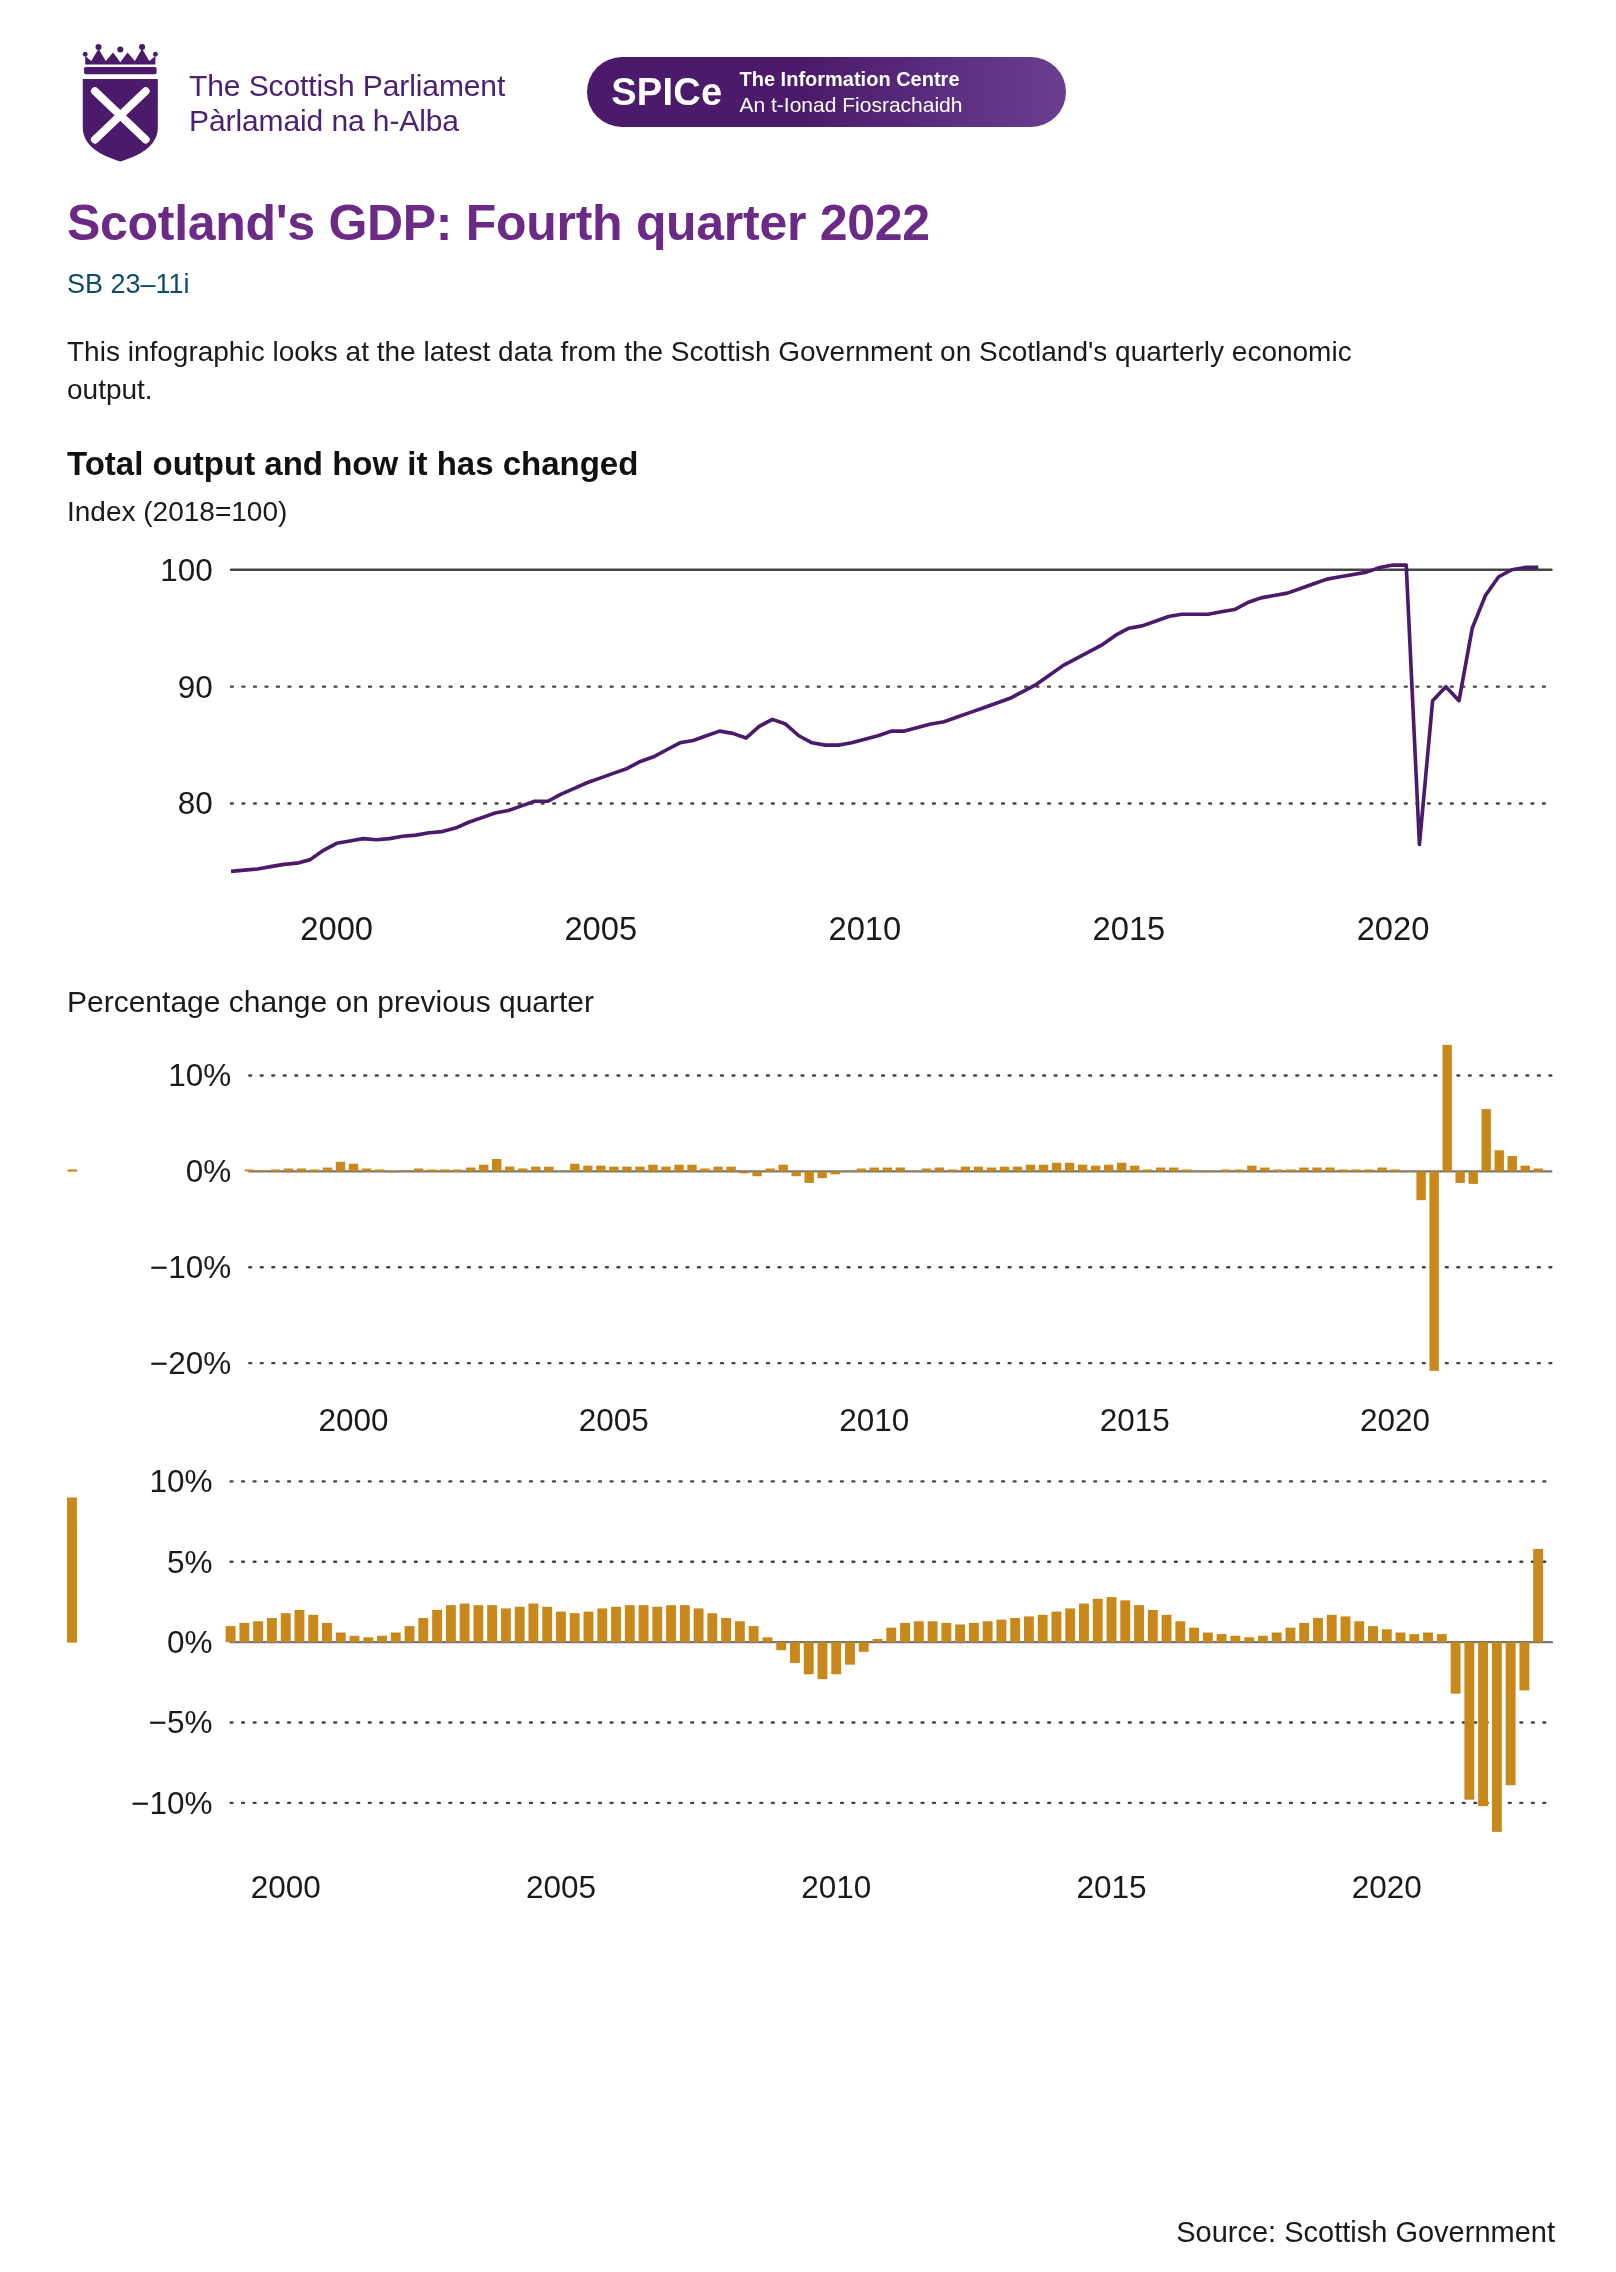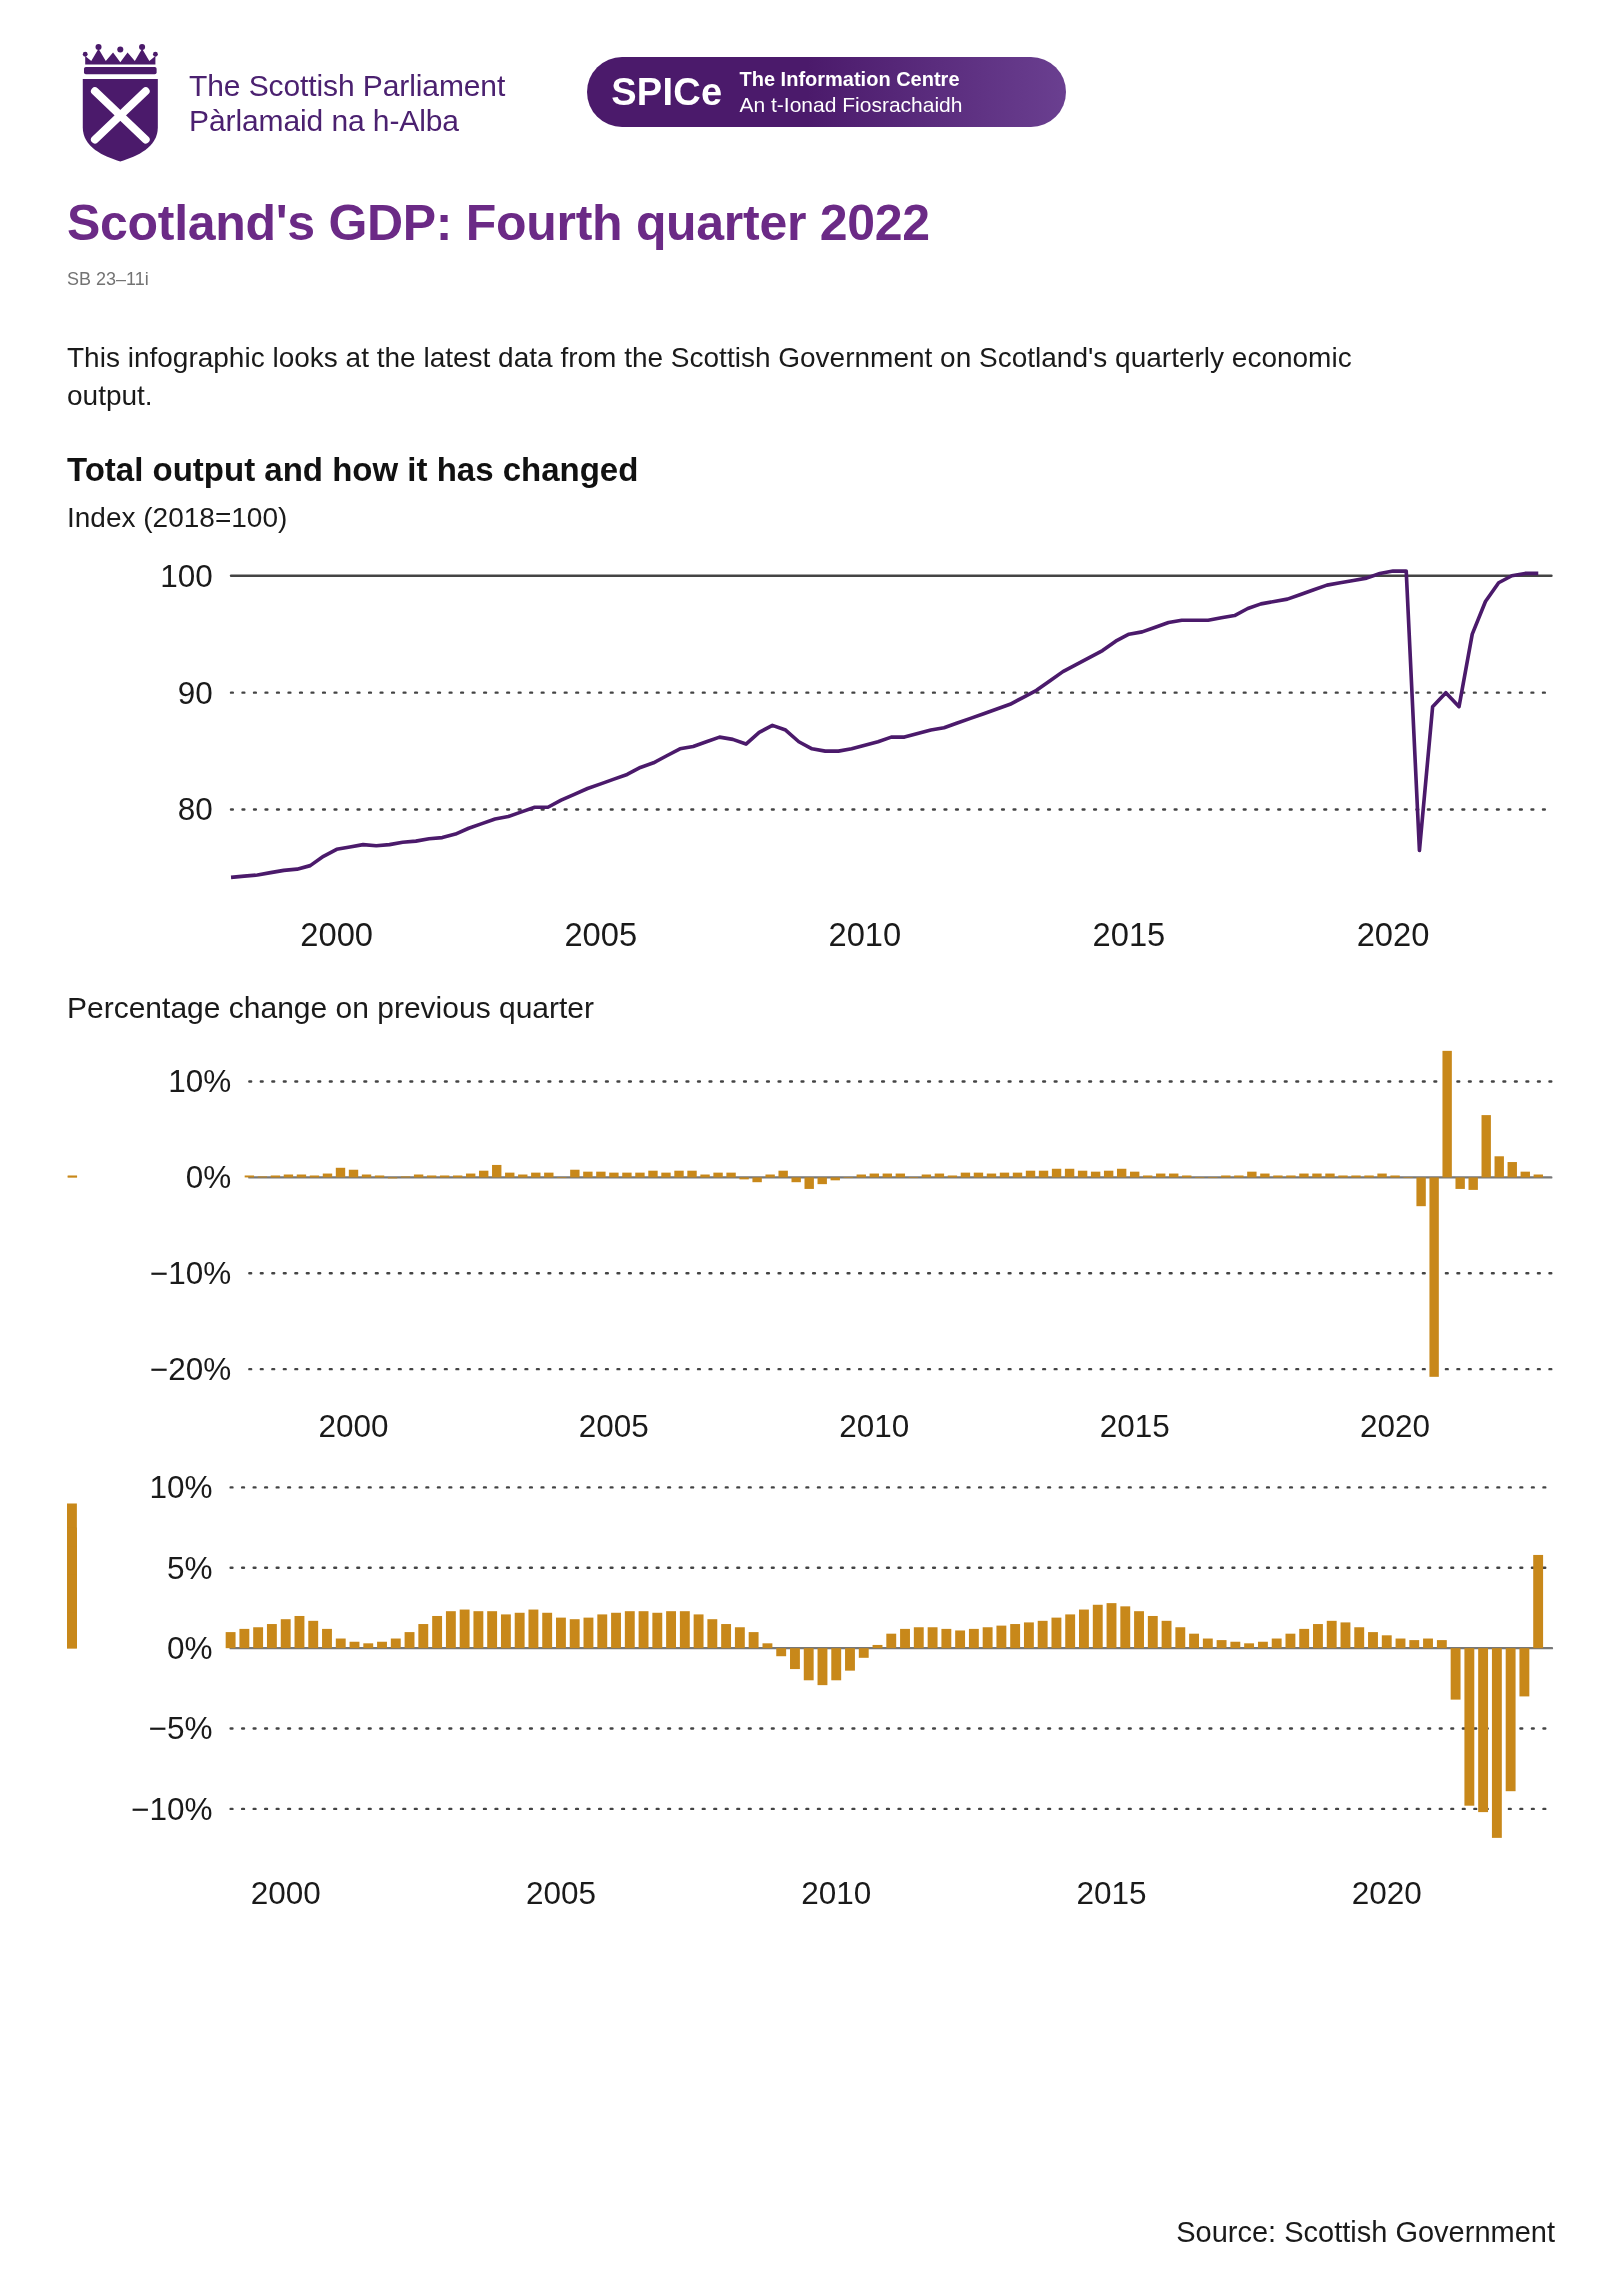--- a/index.html
+++ b/index.html
@@ -67,28 +67,28 @@
 
   
   h1.title {
     color: #6b2a86;
     font-size: 50px;
     font-weight: bold;
     margin: 11px 0 0 0;
     letter-spacing: -0.3px;
   }
   .subref {
-    font-size: 18px;
+    font-size: 27px;
     margin: 17px 0 0 0;
-    color: #737373;
+    color: #0c4a6e;
   }
   .intro {
     font-size: 28px;
     line-height: 1.35;
-    margin: 49px 0 0 0;
+    margin: 33px 0 0 0;
     max-width: 1321px;
     color: #1a1a1a;
   }
   h2.section {
     font-size: 33px;
     font-weight: bold;
     margin: 36px 0 0 0;
     color: #111111;
   }
   .axis-label {

